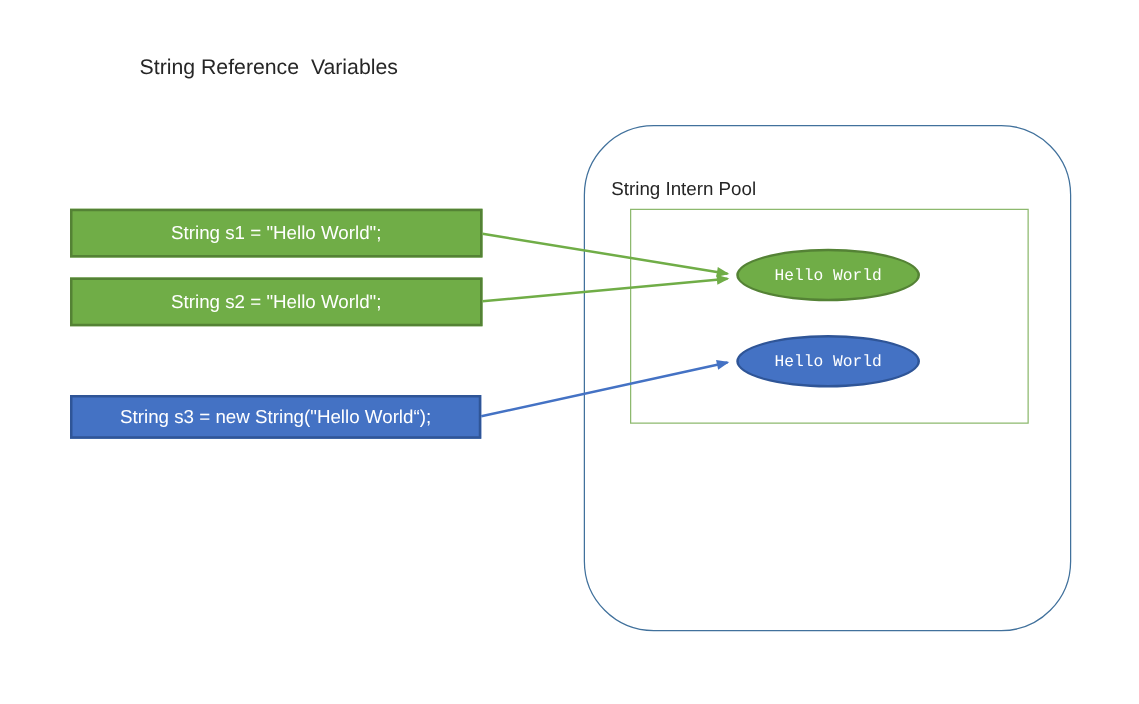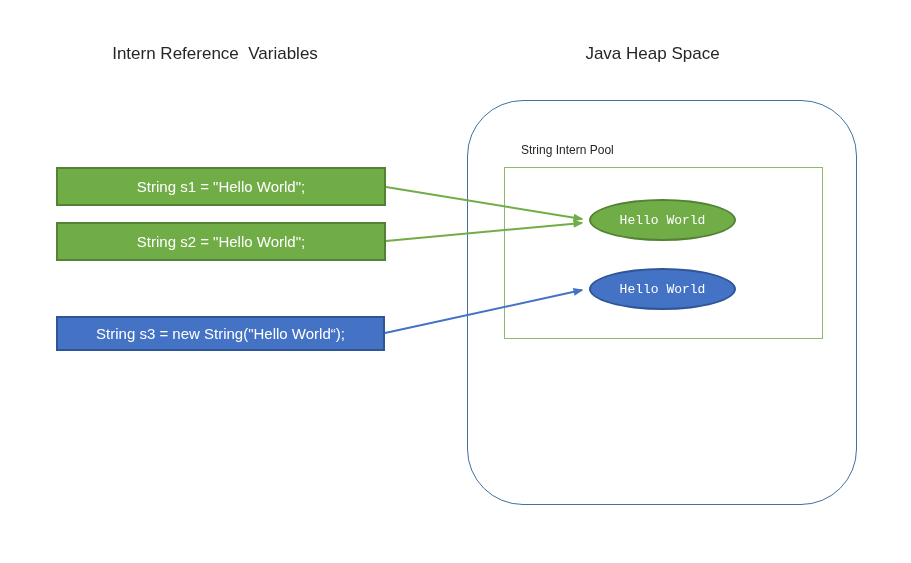--- a/index.html
+++ b/index.html
@@ -30,22 +30,22 @@
   .title-right{left:520px;top:44px;width:265px;}
   .heap-box{
     position:absolute;
     left:467px;top:100px;width:388px;height:403px;
     border:1px solid var(--heap-border);
     border-radius:56px;
     background:transparent;
   }
   .pool-label{
     position:absolute;
-    left:521px;top:143px;
-    font-size:12px;
+    left:489px;top:143px;
+    font-size:15px;
     color:var(--text-dark);
     white-space:pre;
   }
   .pool-box{
     position:absolute;
     left:504px;top:167px;width:317px;height:170px;
     border:1px solid var(--pool-border);
     background:transparent;
   }
   .var-box{
@@ -91,22 +91,21 @@
   .arrow-layer{
     position:absolute;left:0;top:0;width:911px;height:563px;
     pointer-events:none;
   }
 </style>
 </head>
 <body>
 
 <div class="canvas">
 
-  <div class="title title-left">Intern Reference  Variables</div>
-  <div class="title title-right">Java Heap Space</div>
+  <div class="title title-left">String Reference  Variables</div>
 
   <div class="heap-box"></div>
 
   <div class="pool-label">String Intern Pool</div>
   <div class="pool-box"></div>
 
   <div class="var-box var-green var-s1">String s1 = "Hello World";</div>
   <div class="var-box var-green var-s2">String s2 = "Hello World";</div>
   <div class="var-box var-blue var-s3">String s3 = new String("Hello World“);</div>
 

